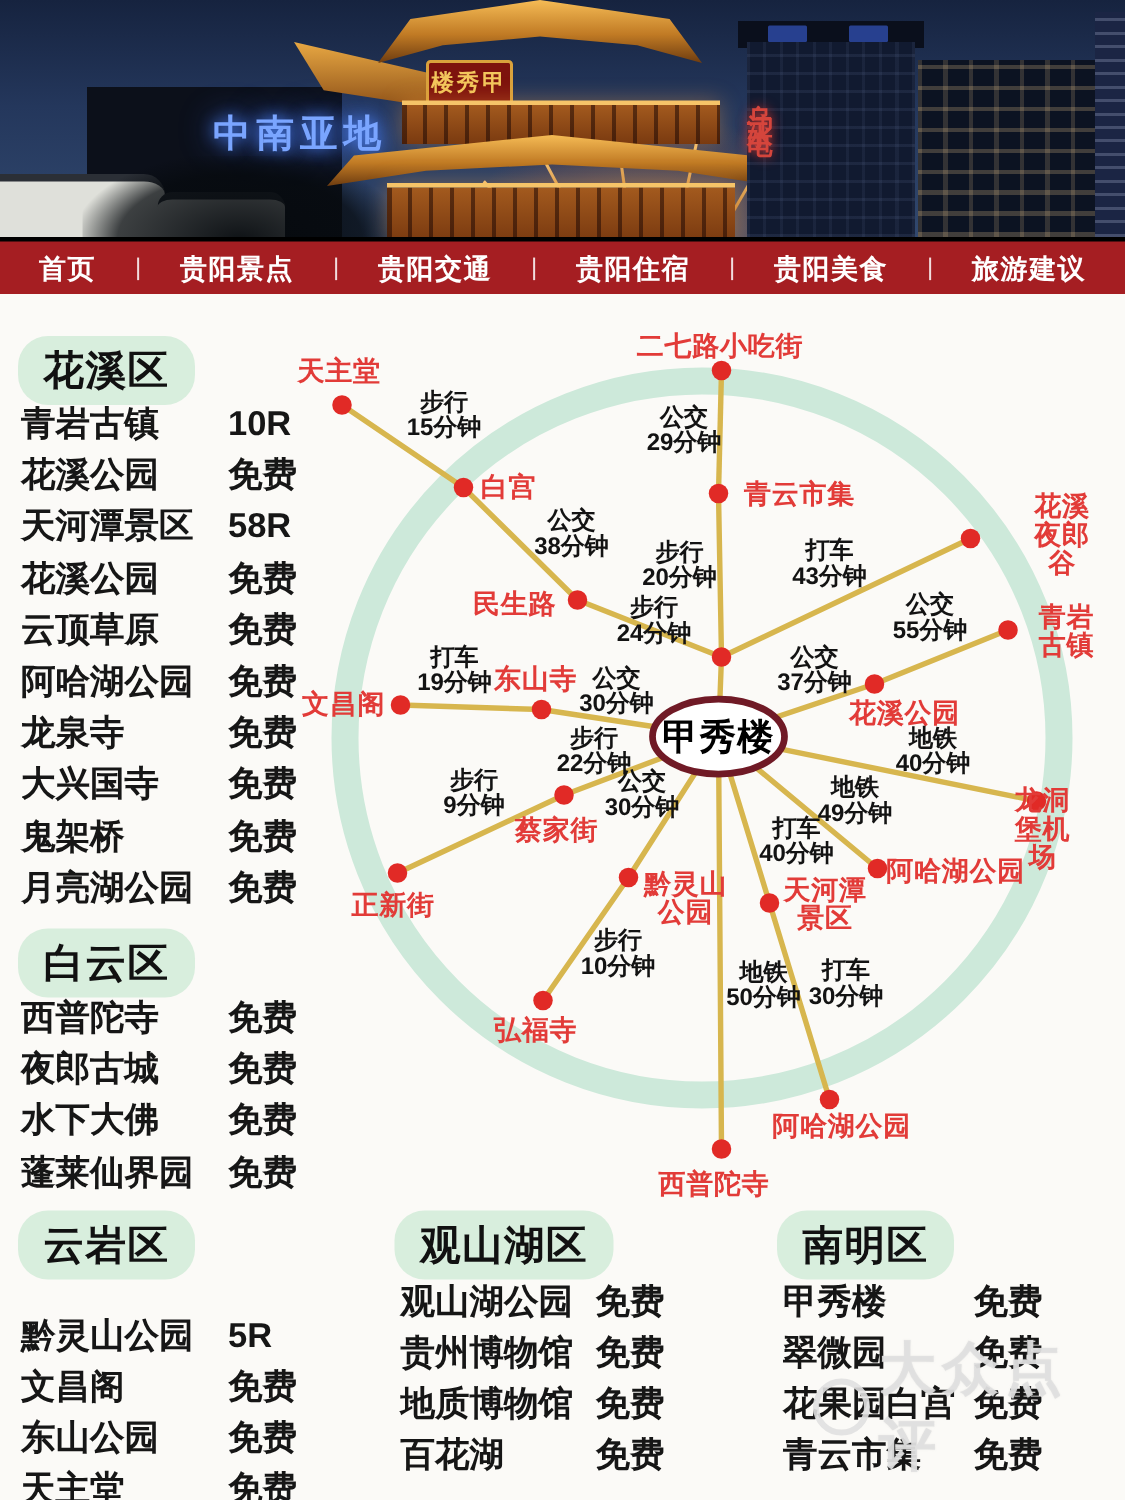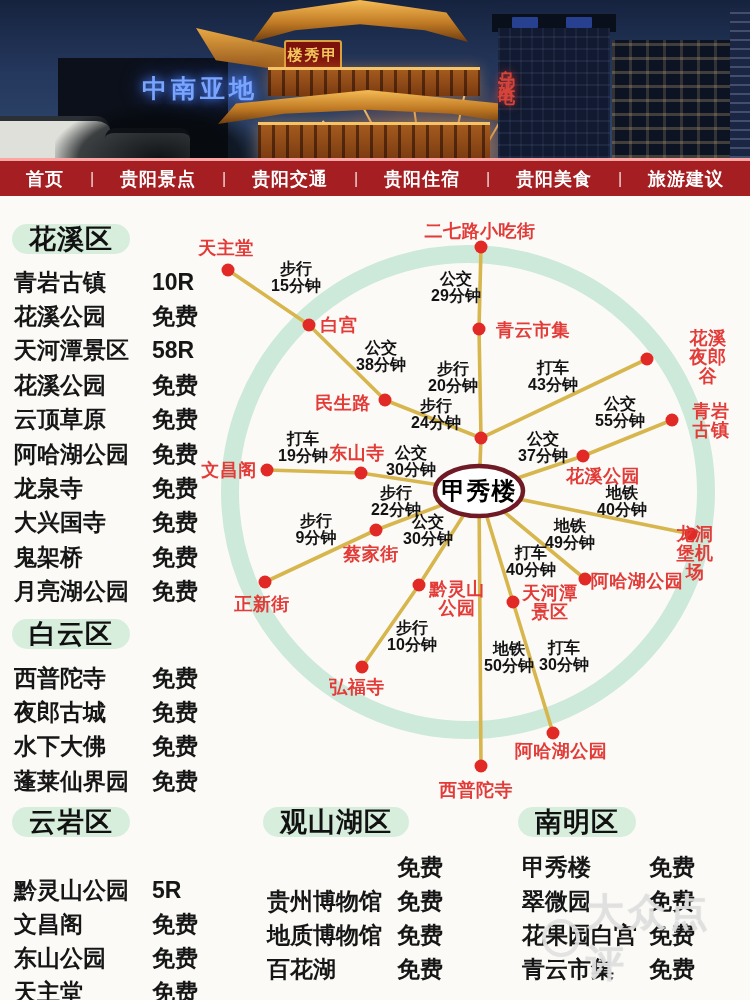--- a/index.html
+++ b/index.html
@@ -45,28 +45,28 @@
   #sign-right{position:absolute;left:498px;top:56px;width:20px;color:#d5453c;font-size:17px;font-weight:700;
               writing-mode:vertical-rl;letter-spacing:6px;text-shadow:0 0 8px rgba(220,60,50,.8);}
   #apts{left:612px;top:40px;width:120px;height:118px;background:#0c1322;
      background-image:repeating-linear-gradient(0deg,rgba(255,214,150,.22) 0 3px,transparent 3px 14px),
                       repeating-linear-gradient(90deg,rgba(255,214,150,.16) 0 3px,transparent 3px 17px);}
   #apt-edge{left:730px;top:8px;width:20px;height:150px;background:#1b2544;
      background-image:repeating-linear-gradient(0deg,rgba(190,200,230,.25) 0 2px,transparent 2px 9px);}
 
   
   #nav{position:absolute;left:0;top:158px;width:750px;height:38px;background:#a51e22;
-       border-top:3px solid #fca5a5;box-sizing:border-box;display:flex;align-items:center;
+       border-top:3px solid #000000;box-sizing:border-box;display:flex;align-items:center;
        justify-content:space-between;padding:0 26px;}
   .nav-item{color:#ffffff;font-size:18px;font-weight:700;letter-spacing:1px;cursor:pointer;}
   .nav-sep{color:rgba(255,255,255,.85);font-size:16px;font-weight:300;}
 
   
   .pill{position:absolute;height:30px;background:#d8eedd;border-radius:20px;display:flex;
-        align-items:center;padding:0 17px;font-size:27px;font-weight:800;color:#111;letter-spacing:1px;}
+        align-items:center;padding:8px 17px;font-size:27px;font-weight:800;color:#111;letter-spacing:1px;}
   .dlist{position:absolute;margin:0;padding:0;list-style:none;}
   .dlist li{position:relative;display:flex;align-items:center;font-size:23px;font-weight:600;color:#161616;}
   .dlist .price{position:absolute;font-weight:600;}
 
   
   #diagram-svg{position:absolute;left:0;top:0;width:750px;height:1000px;pointer-events:none;}
   .node-label{position:absolute;transform:translate(-50%,-50%);color:#e23b38;font-size:18px;
               font-weight:700;white-space:pre-line;text-align:center;line-height:19px;letter-spacing:.5px;}
   .edge-label{position:absolute;transform:translate(-50%,-50%);color:#131313;font-size:16px;
               font-weight:600;white-space:pre-line;text-align:center;line-height:17px;}
@@ -312,20 +312,21 @@
       </li>
     <li style="height:33.8px;">
         <span>天主堂</span>
         <span class="price" style="left:138px;">免费</span>
       </li>
   </ul>
 
   <div class="pill" style="left:263px;top:807px;">观山湖区</div>
   <ul class="dlist" style="left:267px;top:851px;width:200px;">
     <li style="height:33.8px;">
+        <span>观山湖公园</span>
         <span class="price" style="left:130px;">免费</span>
       </li>
     <li style="height:33.8px;">
         <span>贵州博物馆</span>
         <span class="price" style="left:130px;">免费</span>
       </li>
     <li style="height:33.8px;">
         <span>地质博物馆</span>
         <span class="price" style="left:130px;">免费</span>
       </li>

